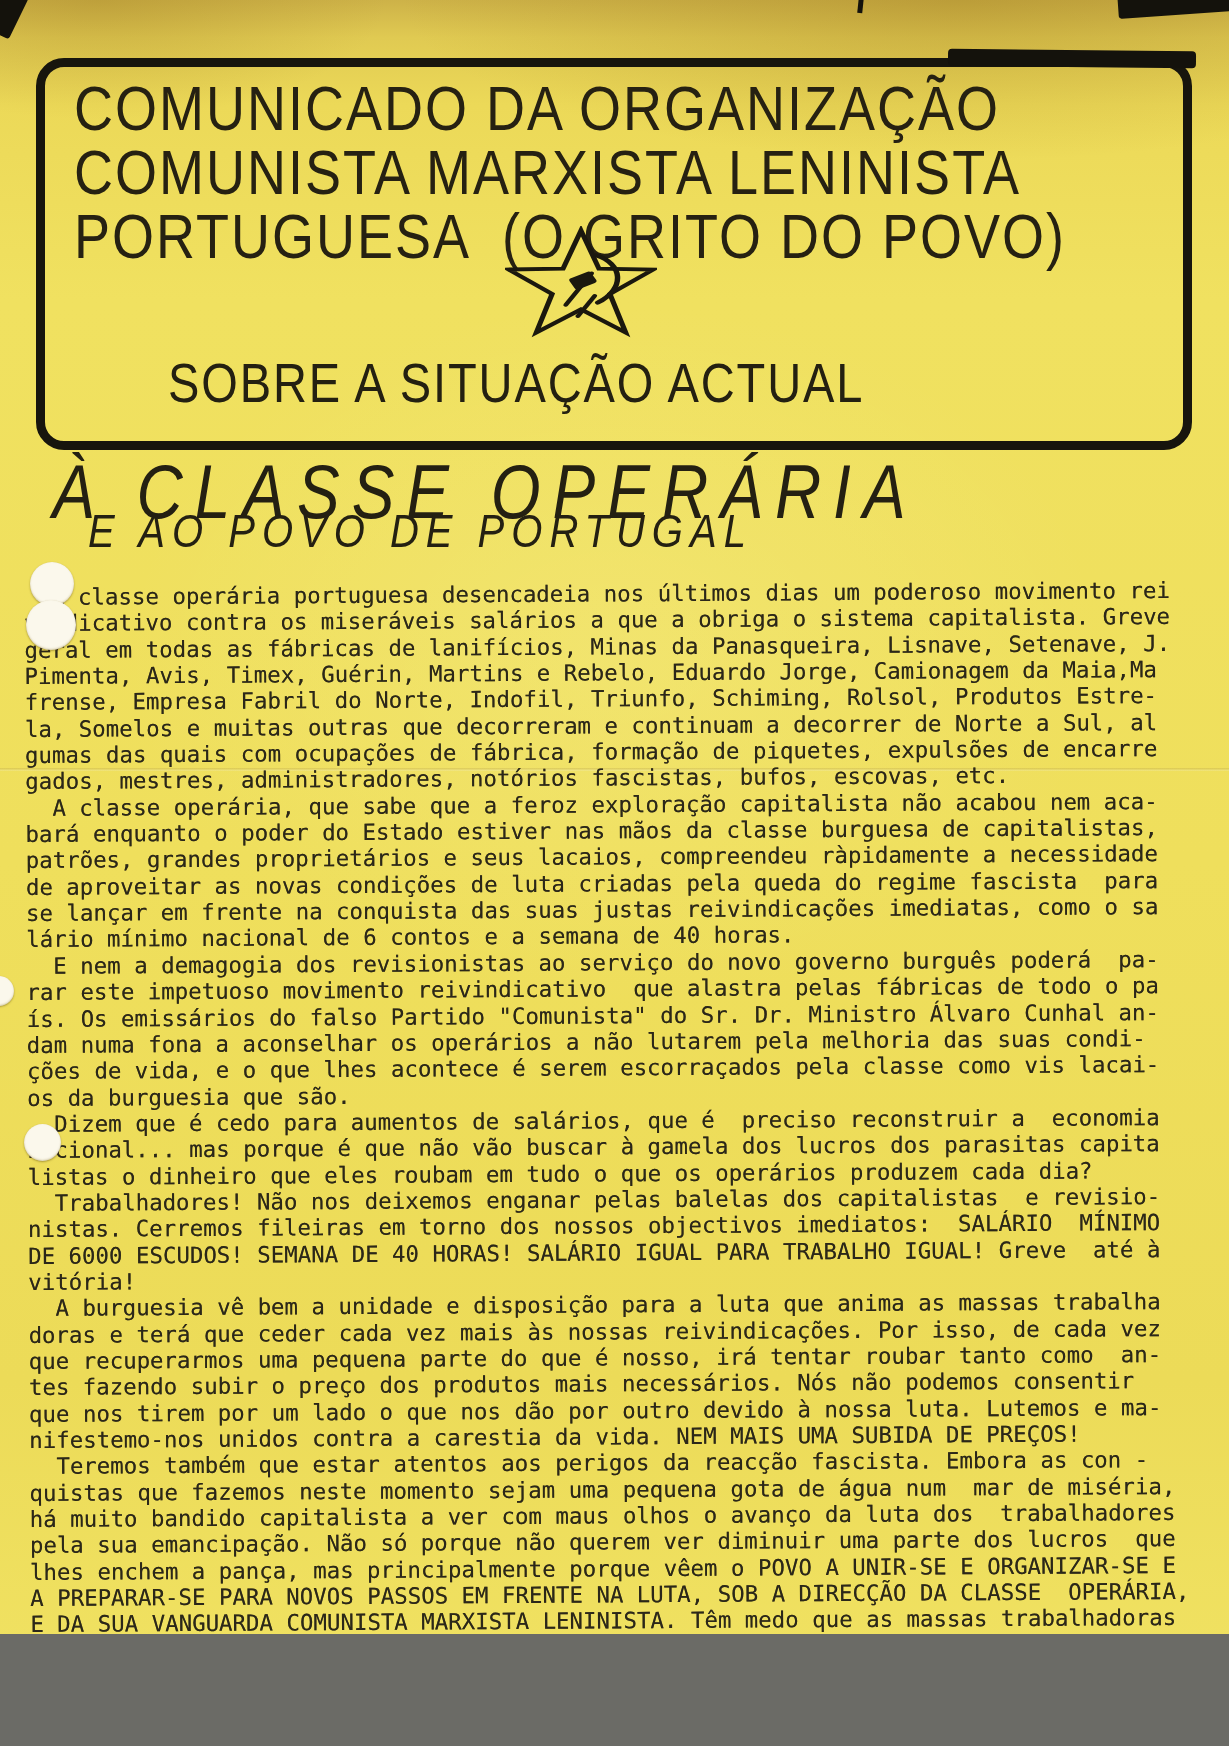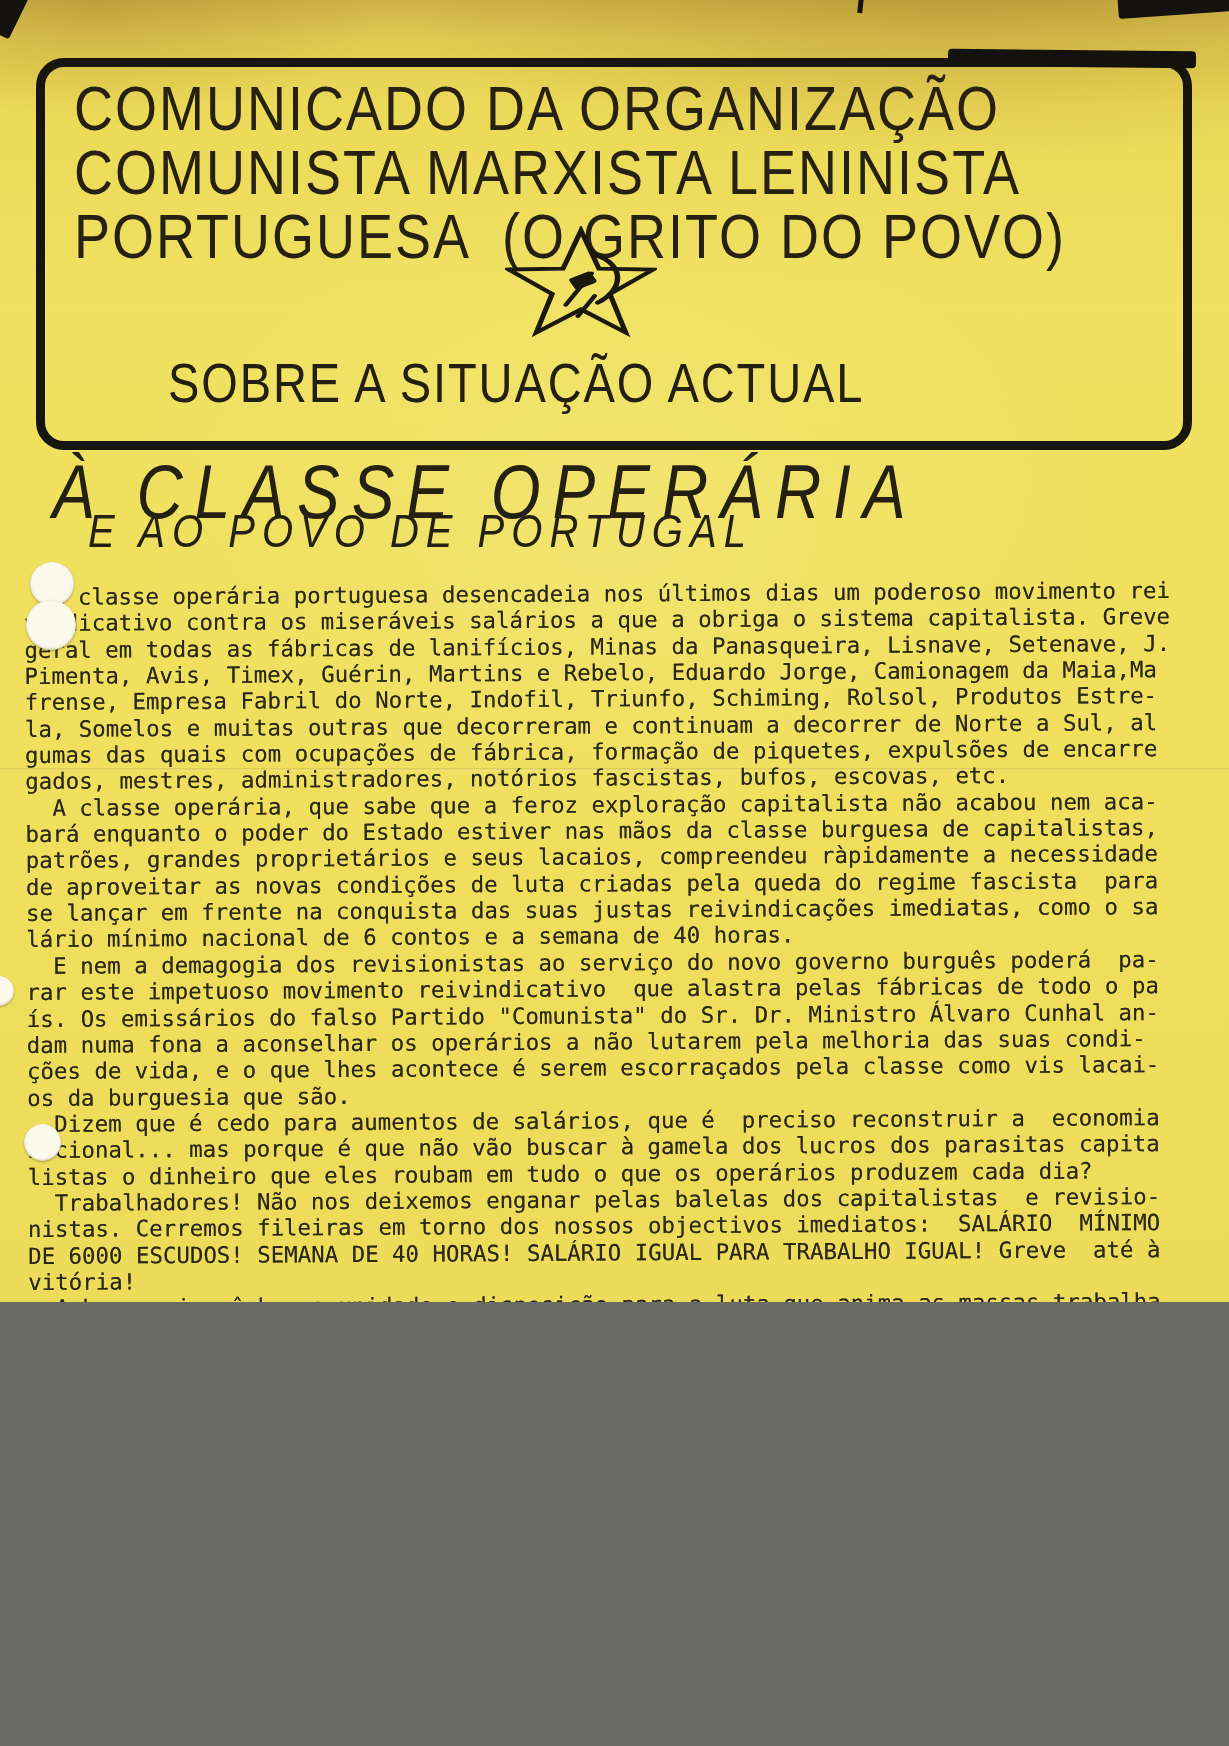--- a/index.html
+++ b/index.html
@@ -1,18 +1,18 @@
 <!DOCTYPE html>
 <html><head>
 <meta charset="utf-8">
 <style>
   html,body{margin:0;padding:0;background:#6b6b66;}
   .page{
     position:relative;
-    width:1229px;height:1302px;
+    width:1229px;height:1634px;
     overflow:hidden;
     font-family:"Liberation Sans",sans-serif;
     color:#221f13;
     background:
       radial-gradient(ellipse 900px 260px at 78% 0%, rgba(146,108,22,.30), transparent 62%),
       radial-gradient(ellipse 480px 200px at 8% 0%, rgba(146,108,22,.26), transparent 60%),
       radial-gradient(ellipse 700px 500px at 50% 40%, rgba(255,255,210,.14), transparent 70%),
       linear-gradient(180deg,#cdb248 0px,#e0ca52 38px,#ecd958 105px,#f0e160 300px,#efdf5c 860px,#ecdb58 1380px,#f1e364 1746px);
     text-decoration: underline;
   }

